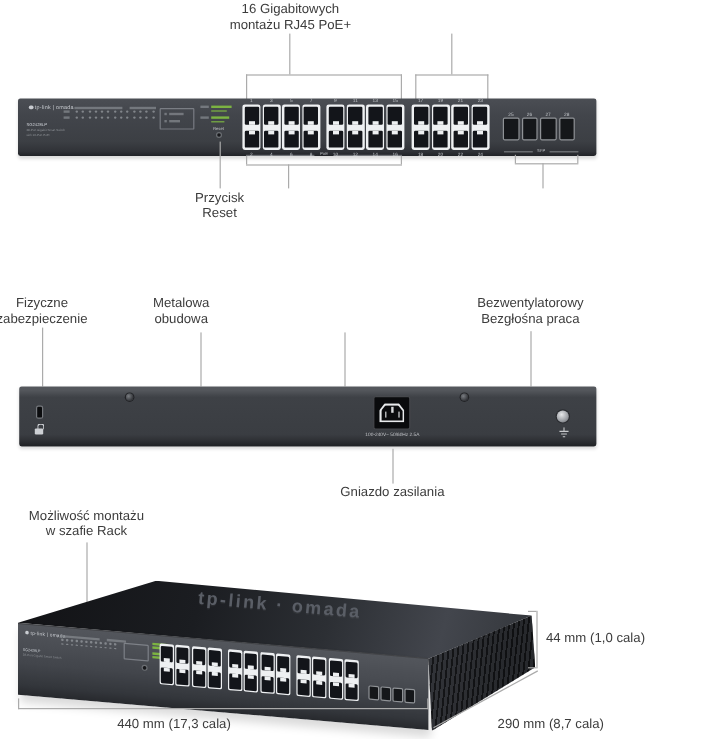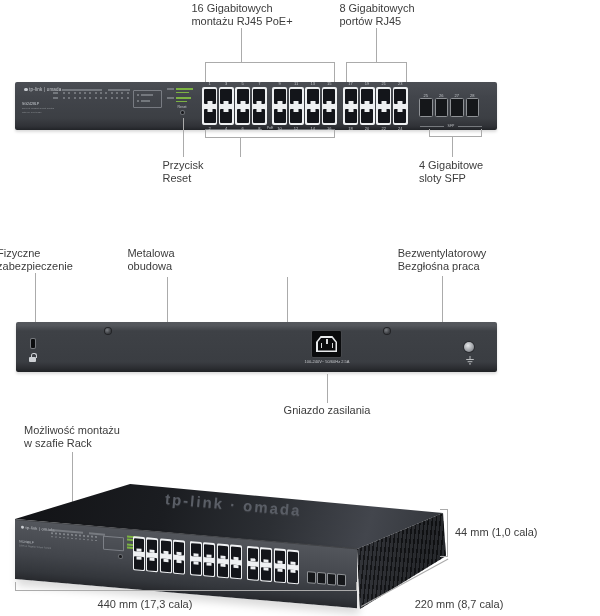--- a/index.html
+++ b/index.html
@@ -1,20 +1,20 @@
 <!DOCTYPE html>
 <html style="--label-text: #3c3c3c; --line-gray: #ababab; --port-white: #eef0f2; --jack-black: #13151a; --led-green: #7cb342;"><head>
 <meta charset="utf-8">
 <style>
   html,body{margin:0;padding:0;background:#fff;}
   .canvas{position:relative;width:600px;height:616px;background:#fff;overflow:hidden;
           font-family:"Liberation Sans",sans-serif;}
   
   .lbl{position:absolute;font-size:11px;line-height:12.5px;color:var(--label-text,#3c3c3c);
-       text-align:left;transform:translateX(-50%);white-space:nowrap;}
+       text-align:center;transform:translateX(-50%);white-space:nowrap;}
   .lbl-left{position:absolute;font-size:11px;line-height:12.5px;color:var(--label-text,#3c3c3c);white-space:nowrap;}
   .vline{position:absolute;width:1px;background:var(--line-gray,#ababab);}
   .hline{position:absolute;height:1px;background:var(--line-gray,#ababab);}
   
   .dev-front{position:absolute;left:15px;top:82px;width:482px;height:48px;border-radius:2px;
      background:linear-gradient(180deg,#4b4e54 0,#42454b 30%,#3c3f44 75%,#303237 92%,#212327 100%);
      box-shadow:0 2px 3px rgba(0,0,0,.14);}
   .dev-back{position:absolute;left:16px;top:322px;width:481px;height:50px;border-radius:2px;
      background:linear-gradient(180deg,#55585d 0,#53565b 7%,#3e4146 18%,#3a3d42 80%,#2c2e32 92%,#1f2124 100%);
      box-shadow:0 2px 3px rgba(0,0,0,.14);}
@@ -83,24 +83,20 @@
 </style>
 </head>
 <body>
 
 <div class="canvas">
 
   <div class="lbl" style="left:242px;top:2px">
     <div>16 Gigabitowych</div>
     <div>montażu RJ45 PoE+</div>
   </div>
-  <div class="lbl" style="left:377px;top:2px">
-    <div>8 Gigabitowych</div>
-    <div>portów RJ45</div>
-  </div>
   <div class="vline" style="left:241px;top:28px;height:34px"></div>
   <div class="hline" style="left:205px;top:62px;width:130px"></div>
   <div class="vline" style="left:205px;top:62px;height:23px"></div>
   <div class="vline" style="left:334px;top:62px;height:23px"></div>
   <div class="vline" style="left:376px;top:28px;height:34px"></div>
   <div class="hline" style="left:346px;top:62px;width:61px"></div>
   <div class="vline" style="left:346px;top:62px;height:23px"></div>
   <div class="vline" style="left:406px;top:62px;height:23px"></div>
 
   <div class="dev-front">
@@ -263,24 +259,20 @@
     <div>Reset</div>
   </div>
   <div class="vline" style="left:205px;top:130px;height:7px"></div>
   <div class="vline" style="left:334px;top:130px;height:7px"></div>
   <div class="hline" style="left:205px;top:137px;width:130px"></div>
   <div class="vline" style="left:240px;top:137px;height:20px"></div>
   <div class="vline" style="left:429px;top:129px;height:7px"></div>
   <div class="vline" style="left:481px;top:129px;height:7px"></div>
   <div class="hline" style="left:429px;top:136px;width:53px"></div>
   <div class="vline" style="left:452px;top:136px;height:21px"></div>
-  <div class="lbl" style="left:451px;top:159px">
-    <div>4 Gigabitowe</div>
-    <div>sloty SFP</div>
-  </div>
 
   <div class="lbl" style="left:35px;top:247px">
     <div>Fizyczne</div>
     <div>zabezpieczenie</div>
   </div>
   <div class="lbl" style="left:151px;top:247px">
     <div>Metalowa</div>
     <div>obudowa</div>
   </div>
   <div class="lbl" style="left:442px;top:247px">
@@ -428,15 +420,15 @@
   <div class="hline" style="left:440px;top:509px;width:7px"></div>
   <div class="hline" style="left:440px;top:556px;width:7px"></div>
   <div class="lbl-left" style="left:455px;top:526px">44 mm (1,0 cala)</div>
 
   <div class="vline" style="left:15px;top:582px;height:9px"></div>
   <div class="vline" style="left:356px;top:582px;height:9px"></div>
   <div class="hline" style="left:15px;top:590px;width:342px"></div>
   <div class="lbl" style="left:145px;top:598px">440 mm (17,3 cala)</div>
 
   <div class="hline" style="left:361px;top:606px;width:99px;transform:rotate(-28.6deg);transform-origin:0 0"></div>
-  <div class="lbl" style="left:459px;top:598px">220 mm (8,7 cala)</div>
+  <div class="lbl" style="left:459px;top:598px">290 mm (8,7 cala)</div>
 
 </div>
 
 </body></html>

